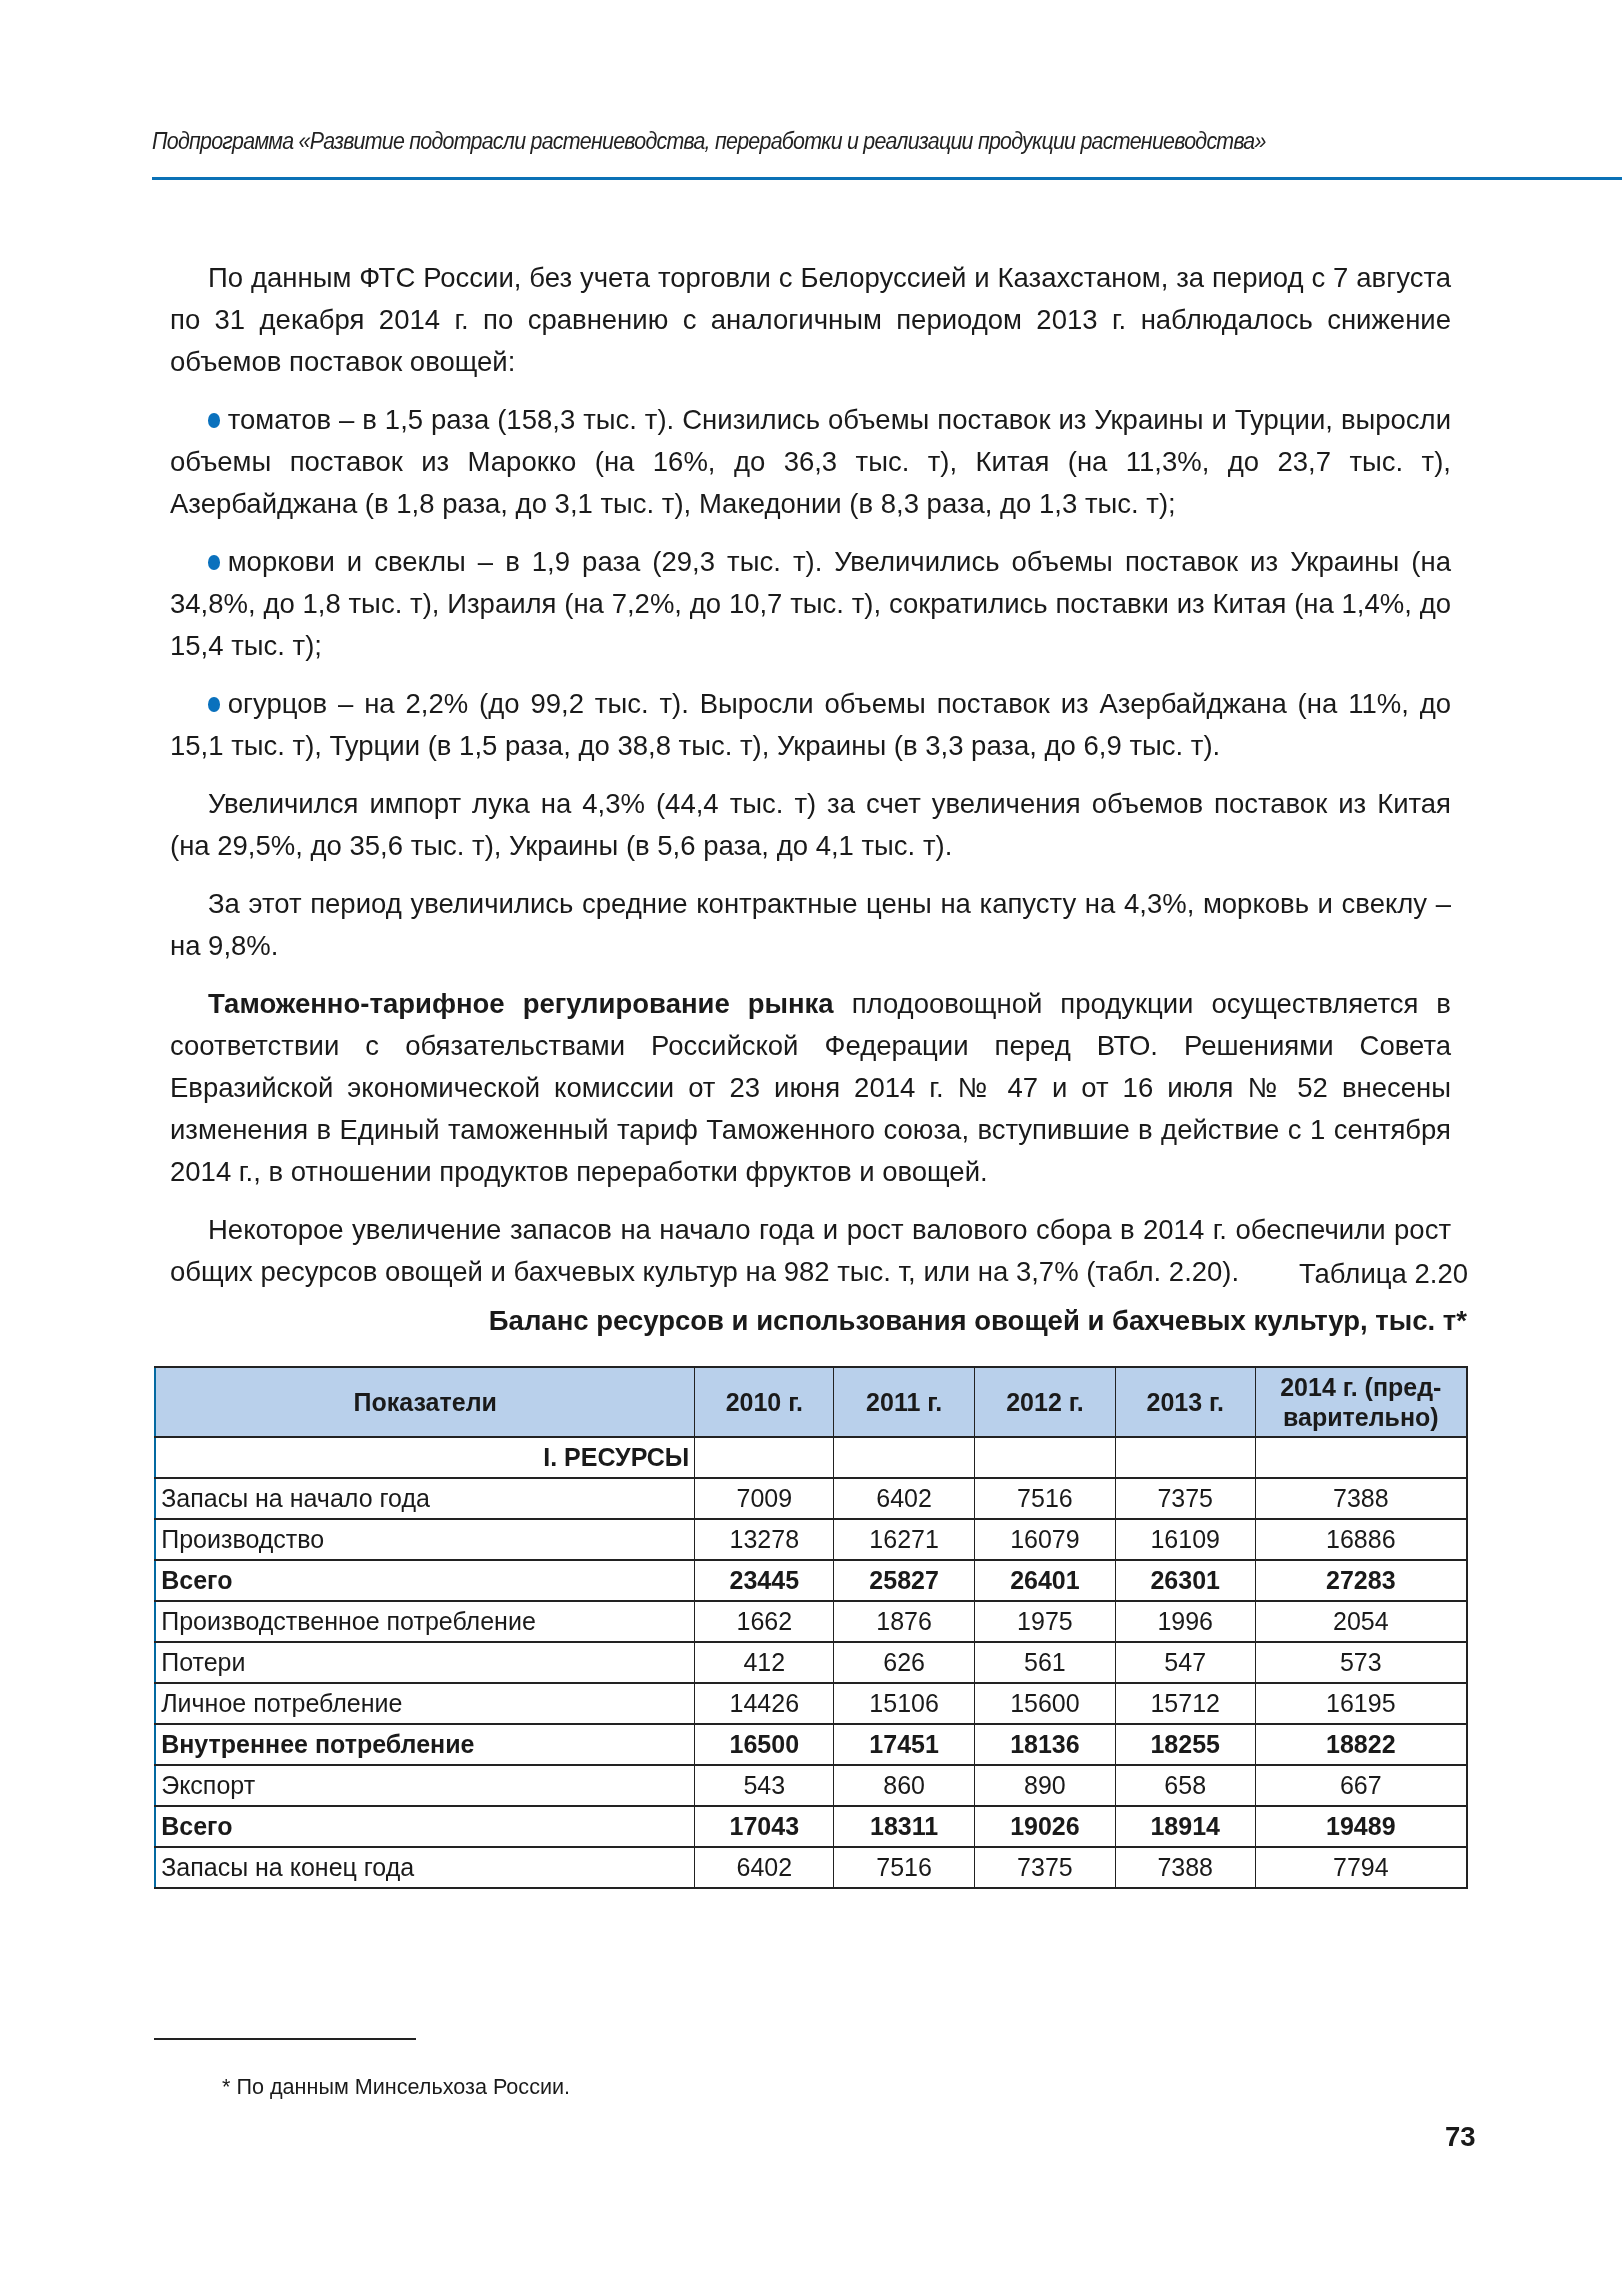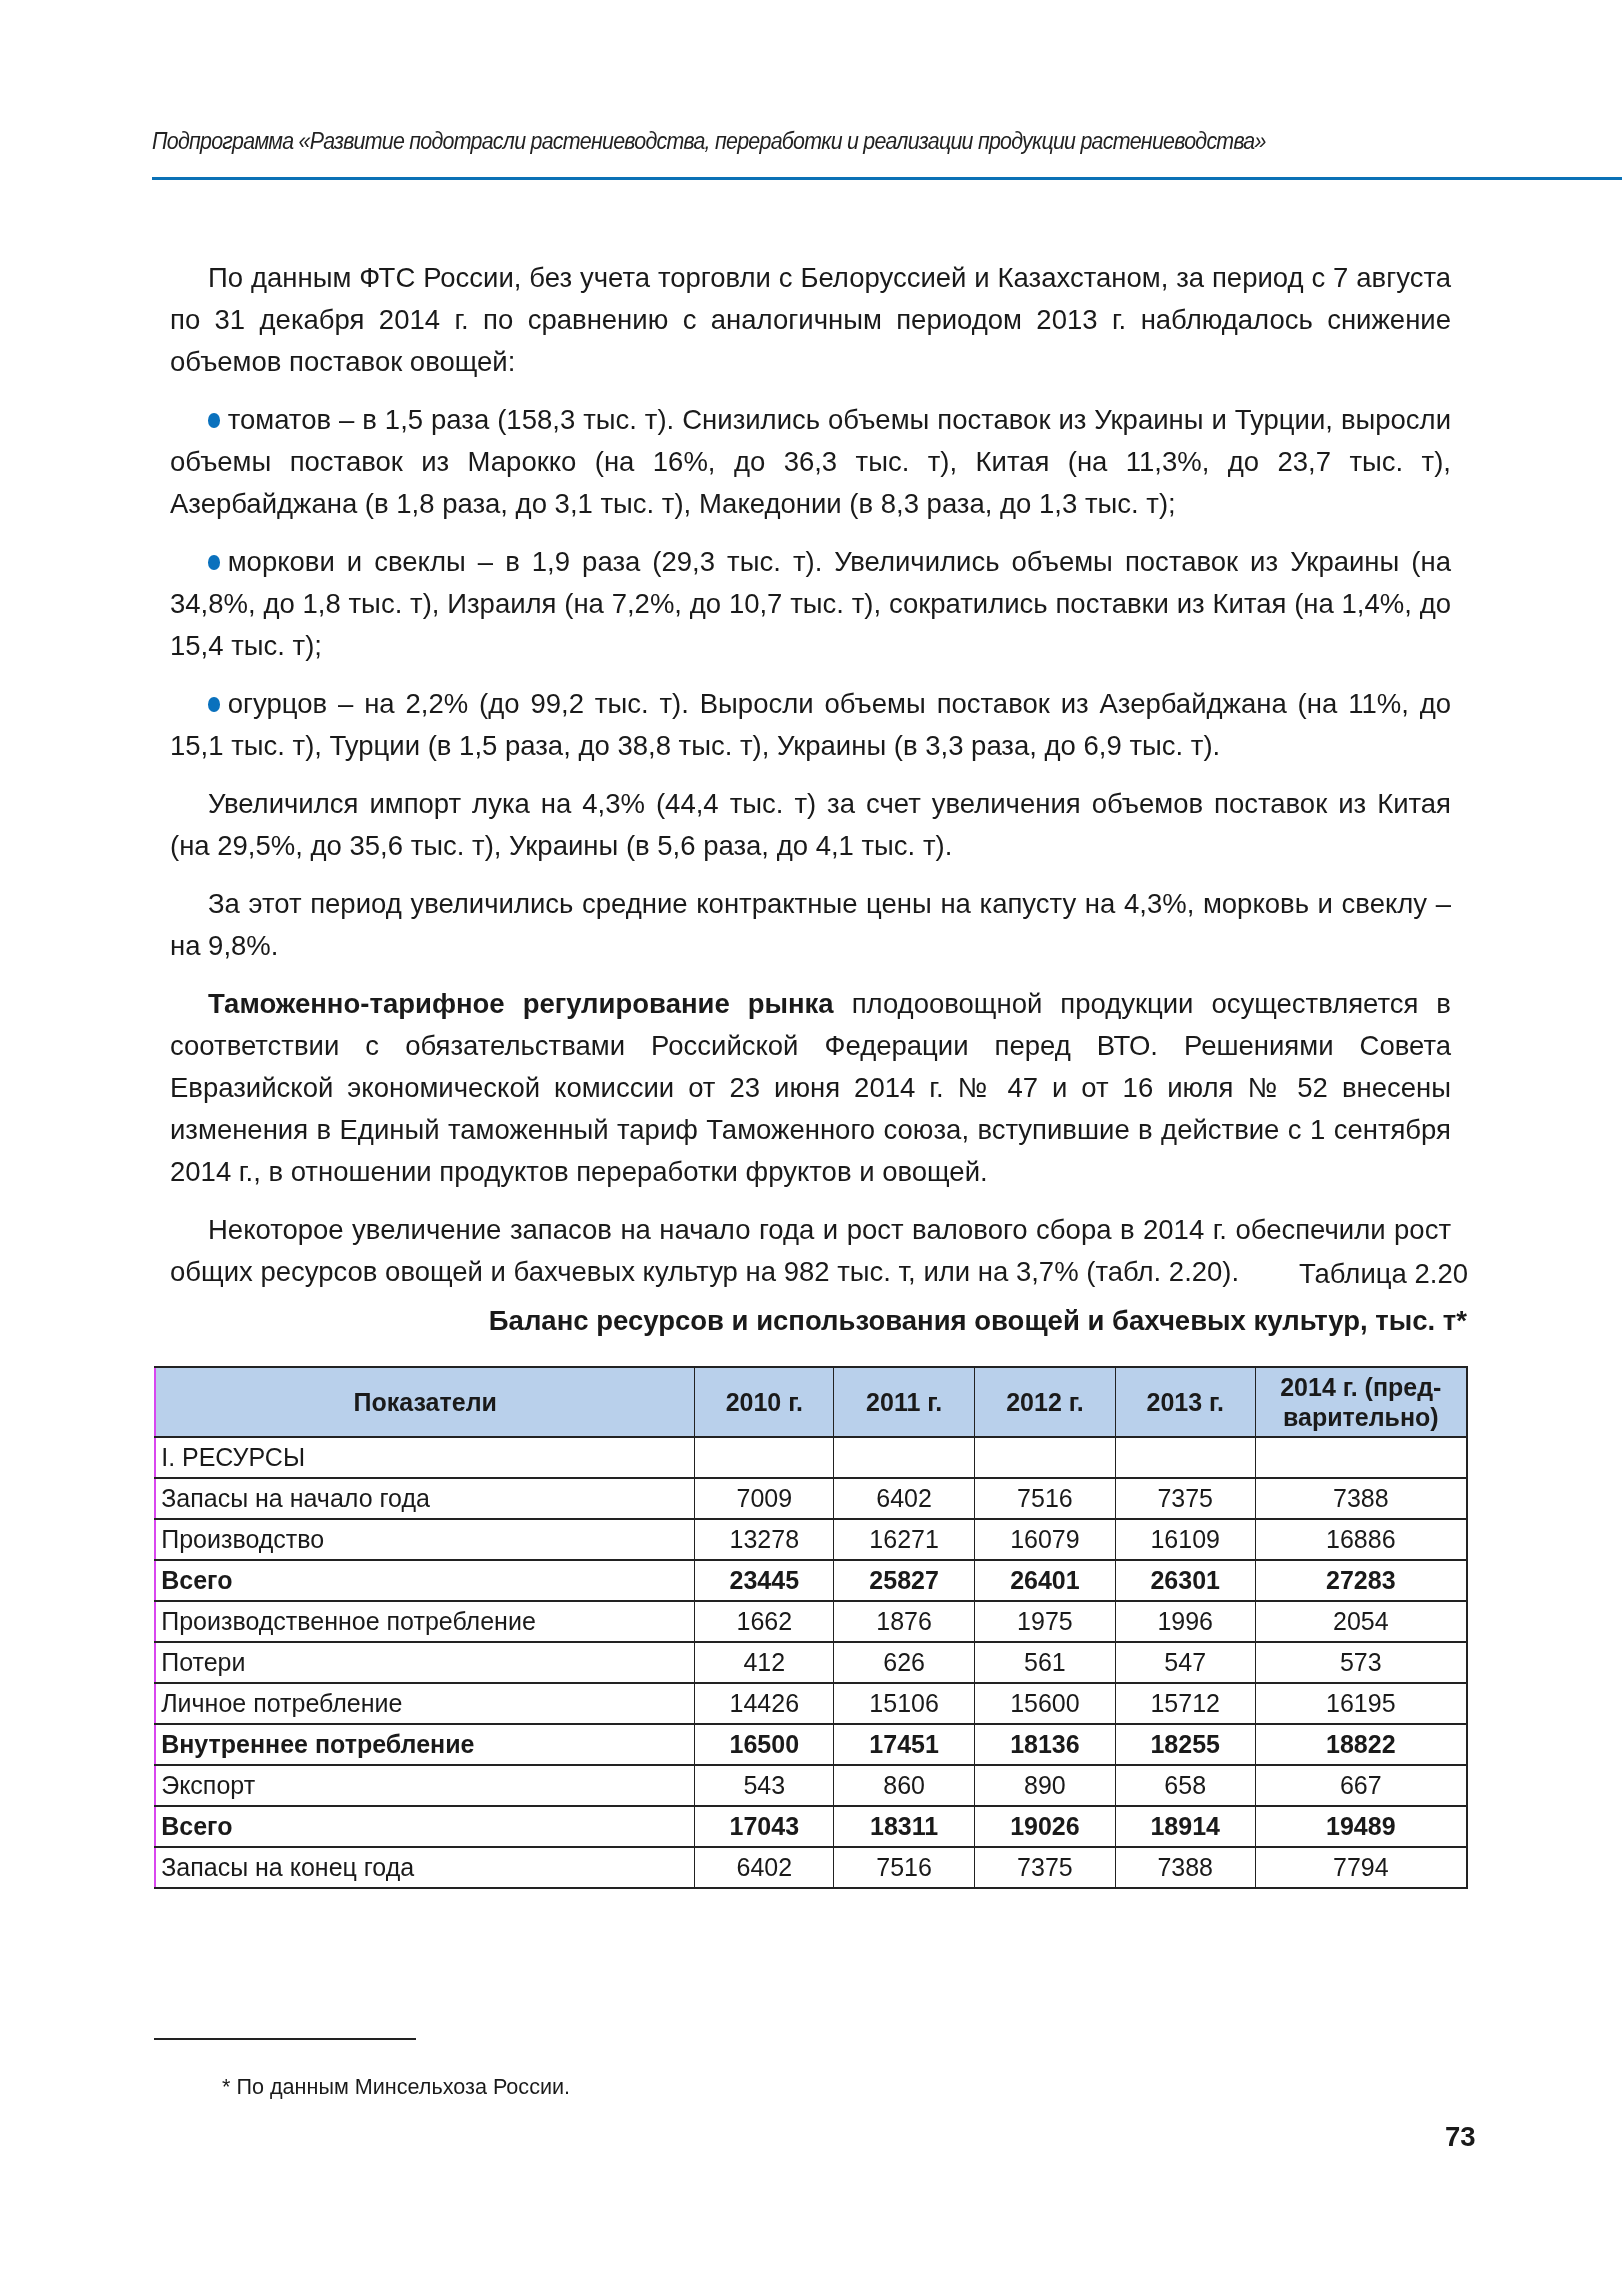--- a/index.html
+++ b/index.html
@@ -41,22 +41,22 @@
     border-left: 0.7px solid #222; border-right: 0.7px solid #222;
     border-top: 2px solid #222; border-bottom: 2px solid #222;
     padding: 0 5.2px; height: 39px;
   }
   table.data thead th {
     background: #b9d0eb; font-weight: bold; height: 68px; line-height: 30px;
   }
   table.data td.num { text-align: center; }
   table.data td.label { text-align: left; padding-left: 5.2px; }
   table.data tr.bold td { font-weight: bold; }
-  table.data tr.section td.label { font-weight: normal; }
-  table.data td.outer-left, table.data th.outer-left { border-left: 2px solid #d946ef; }
+  table.data tr.section td.label { font-weight: bold; text-align: right; }
+  table.data td.outer-left, table.data th.outer-left { border-left: 2px solid #0369a1; }
   table.data td.outer-right, table.data th.outer-right { border-right: 2px solid #222; }
   col.c0 { width: 541px; } col.c1 { width: 139px; } col.c2 { width: 141px; }
   col.c3 { width: 141px; } col.c4 { width: 140px; } col.c5 { width: 212px; }
   .footnote-rule {
     position: absolute; left: 154px; top: 2038px; width: 262px; height: 2px; background: #222;
   }
   .footnote {
     position: absolute; left: 190px; top: 2074px; font-size: 21.6px; margin-left: 32px;
   }
   .page-number {

